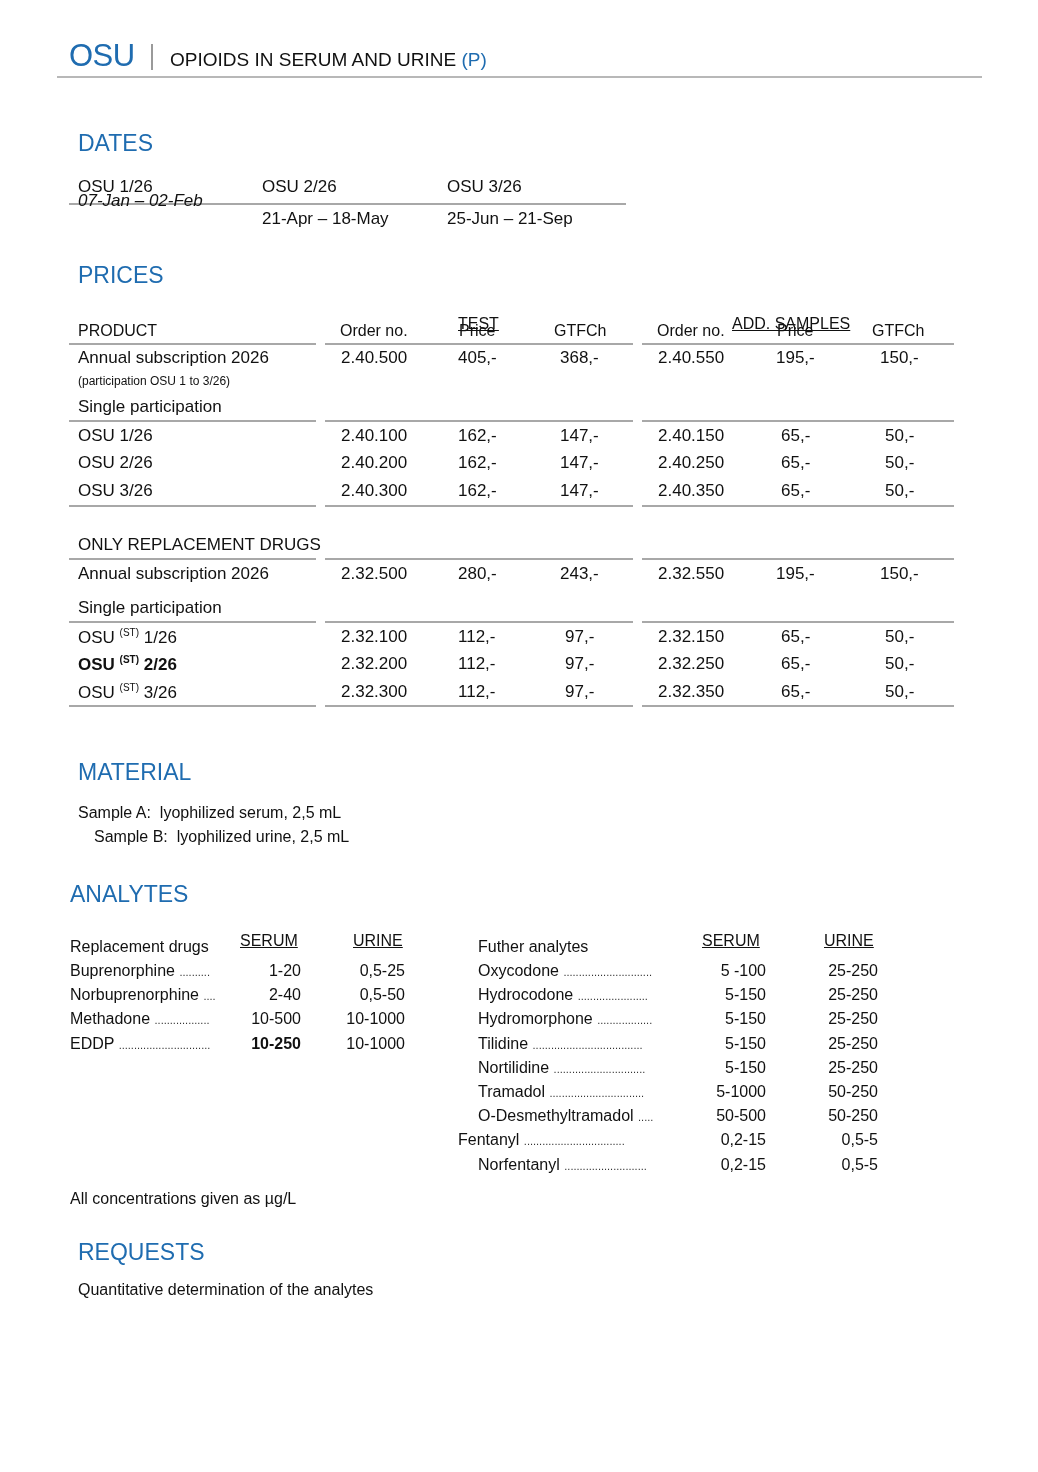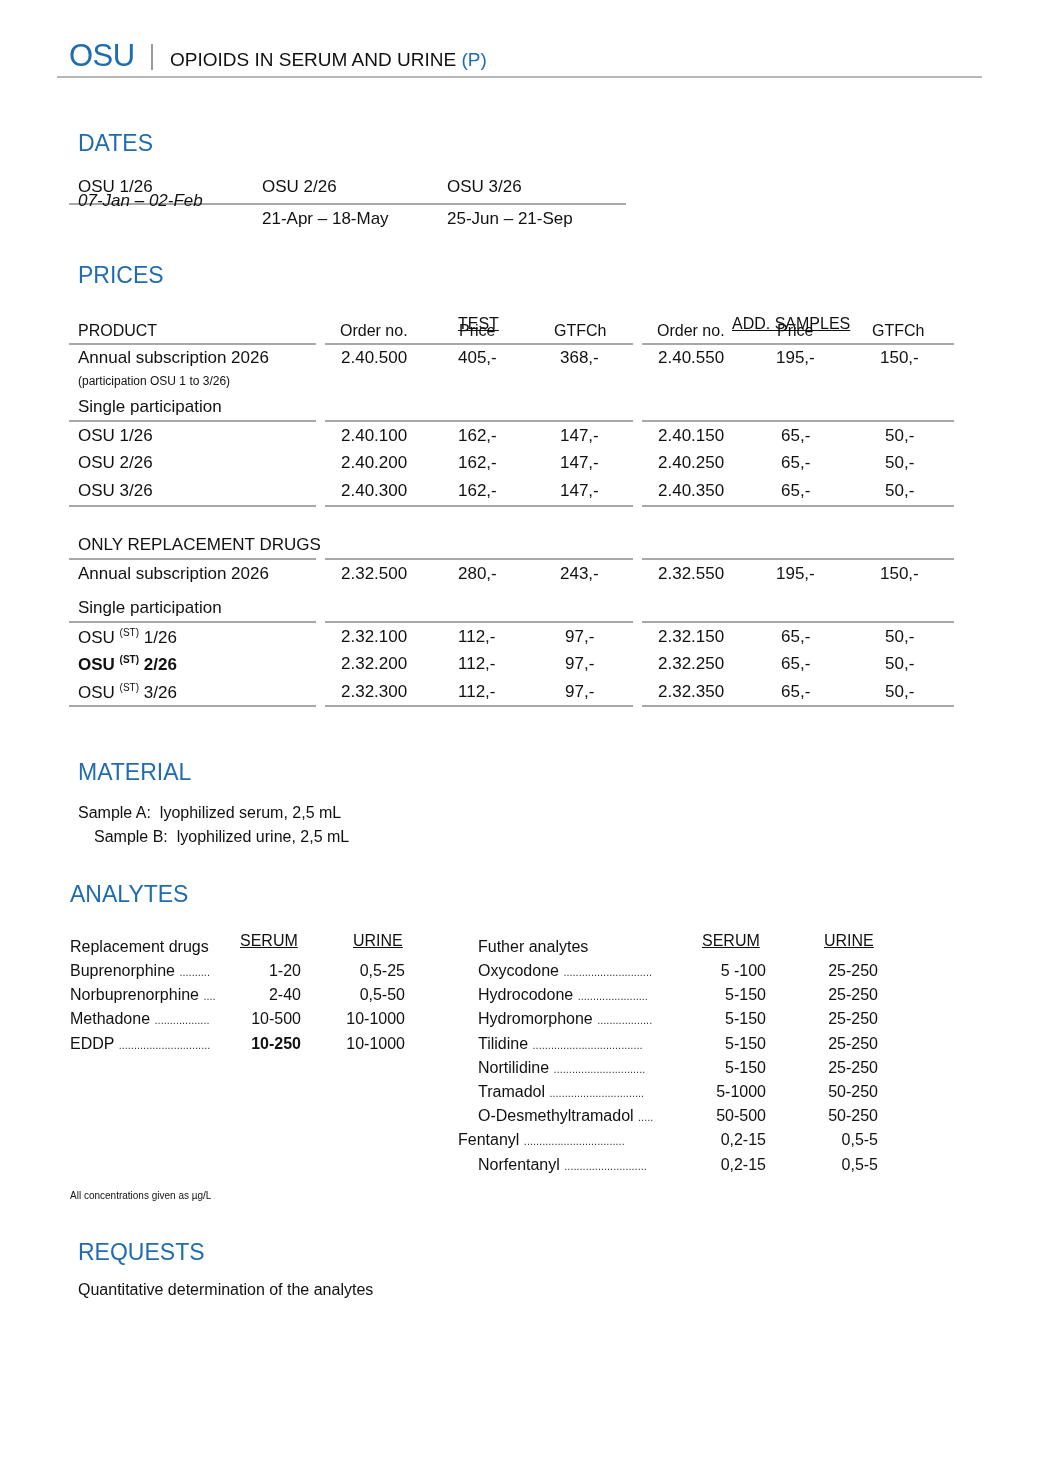--- a/index.html
+++ b/index.html
@@ -8,21 +8,21 @@
     .abs { position: absolute; white-space: nowrap; }
     .blue { color: #1f6cb0; }
     .hdr-code { left: 69px; top: 38px; font-size: 31px; letter-spacing: -0.5px; }
     .hdr-sep { left: 151px; top: 44px; width: 2px; height: 26px; background: #9a9a9a; }
     .hdr-title { left: 170px; top: 49px; font-size: 19px; }
     .hdr-rule { left: 57px; top: 76px; width: 925px; height: 2px; background: #b8b8b8; }
     .sec { font-size: 23px; color: #1f6cb0; }
     .t17 { font-size: 17px; }
     .t16 { font-size: 16px; }
     .t12 { font-size: 12px; }
-    .t15 { font-size: 10px; }
+    .t15 { font-size: 16px; }
     .rule { position: absolute; height: 2px; background: #a8a8a8; }
     .r { text-align: right; }
     .u { text-decoration: underline; margin-top: 19px; }
     sup { font-size: 10px; }
     .dots { color: #333; }
   </style>
 </head>
 <body>
 
 <div>

